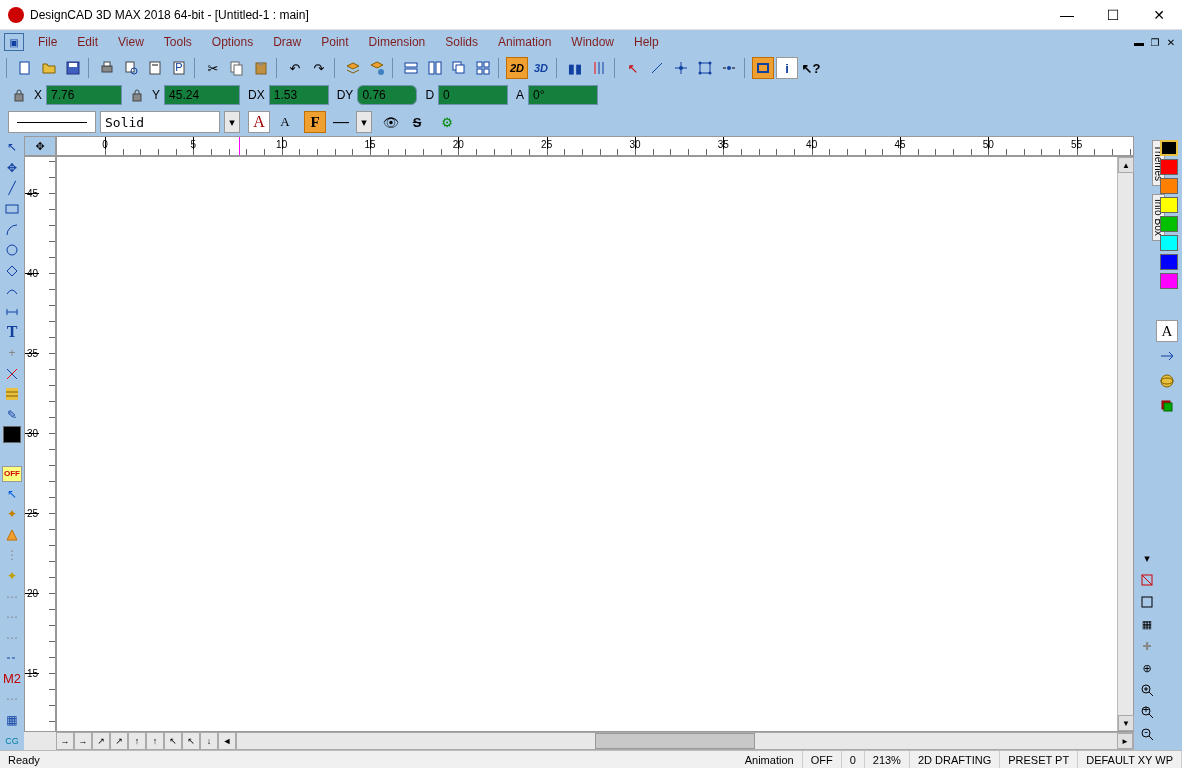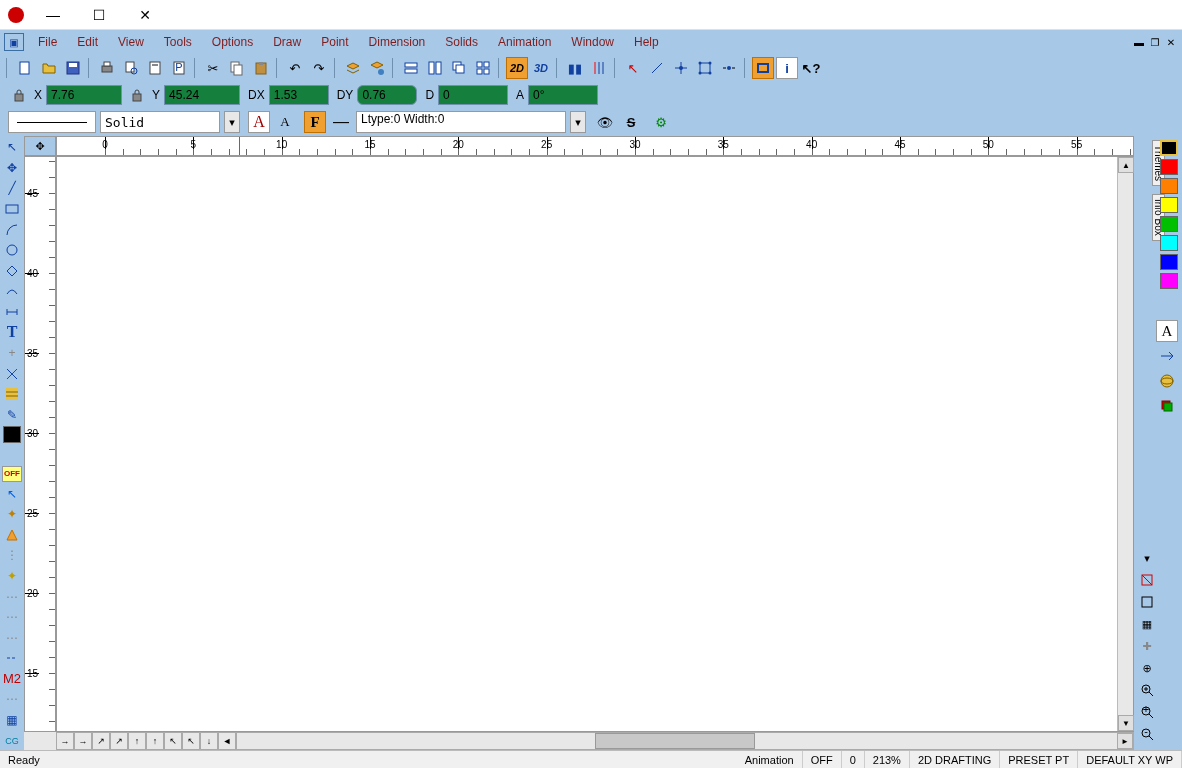--- a/index.html
+++ b/index.html
@@ -74,20 +74,21 @@
 .statusbar{position:absolute;bottom:0;left:0;right:0;height:18px;background:#f0f0f0;display:flex;align-items:flex-end;border-top:1px solid #bbb}
 .statusbar .cell{padding:0 8px;border-right:1px solid #ccc;font-size:11px;height:100%;display:flex;align-items:center}
 .statusbar .cell.first{flex:1;border-right:none}
 svg{display:block}
 </style>
 </head>
 <body>
 
 <div class="titlebar">
   <div class="app-icon"></div>
+  <div class="title">DesignCAD 3D MAX 2018 64-bit - [Untitled-1 : main]</div>
   <div class="winbtns">
     <div class="winbtn">—</div>
     <div class="winbtn">☐</div>
     <div class="winbtn">✕</div>
   </div>
 </div>
 
 <div class="menubar">
   <div class="mdi-icon">▣</div>
   <div id="menu-items"><span class="menu-item">File</span><span class="menu-item">Edit</span><span class="menu-item">View</span><span class="menu-item">Tools</span><span class="menu-item">Options</span><span class="menu-item">Draw</span><span class="menu-item">Point</span><span class="menu-item">Dimension</span><span class="menu-item">Solids</span><span class="menu-item">Animation</span><span class="menu-item">Window</span><span class="menu-item">Help</span></div>
@@ -296,21 +297,20 @@
       <div class="line"></div>
     </div>
   <div class="style-name">Solid</div>
   <div class="drop">▾</div>
   <div class="sep"></div>
   <div class="sbtn boxed" style="font-family:serif;font-size:16px;color:#a00000">A</div>
   <div class="sbtn" style="font-family:serif;font-size:13px;color:#000">A</div>
   <div class="sep"></div>
   <div class="sbtn orange" style="font-family:serif;font-size:15px;font-weight:bold">F</div>
   <div class="sbtn" style="font-size:16px">—</div>
-  <div class="ltype-input">Ltype:0  Width:0</div>
   <div class="drop">▾</div>
   <div class="sep"></div>
   <div class="sbtn">👁</div>
   <div class="sbtn" style="font-weight:bold;text-decoration:line-through">S</div>
   <div class="sep"></div>
   <div class="sbtn" style="color:#080">⚙</div>
 </div>
 
 <div class="main-area">
 

